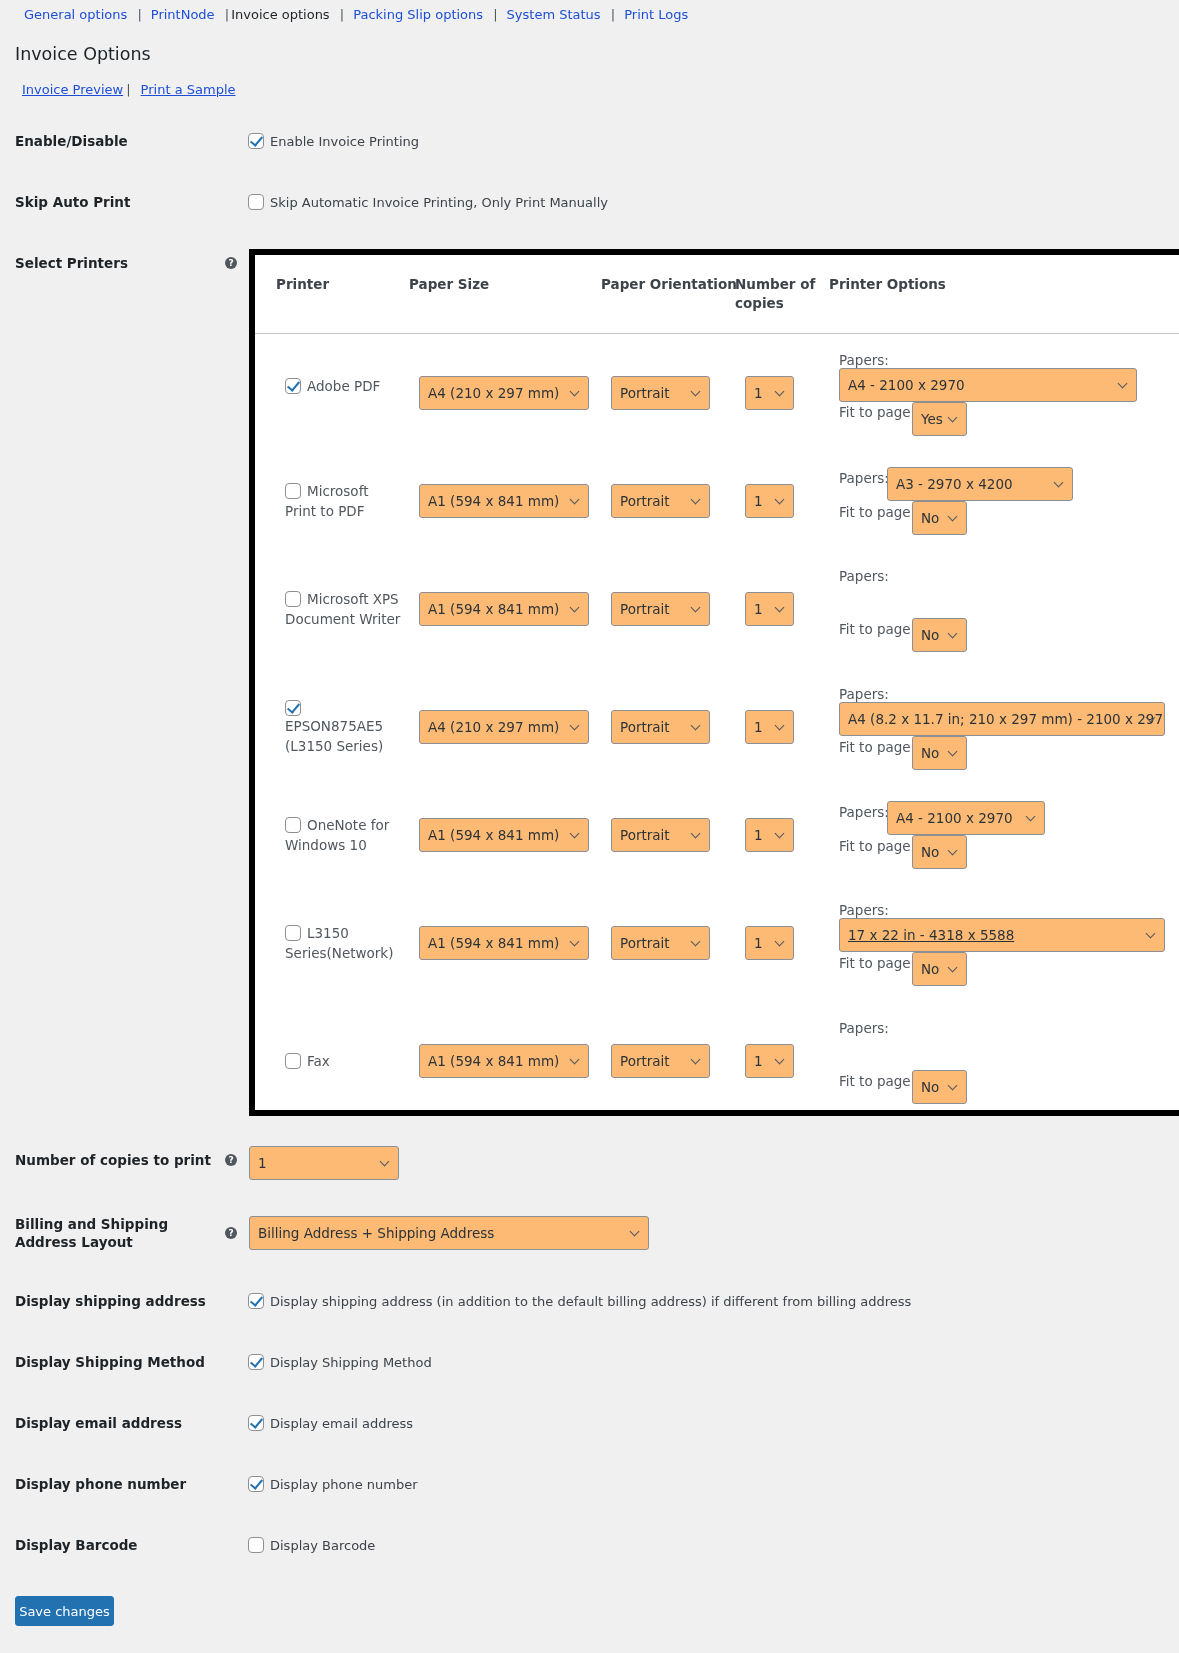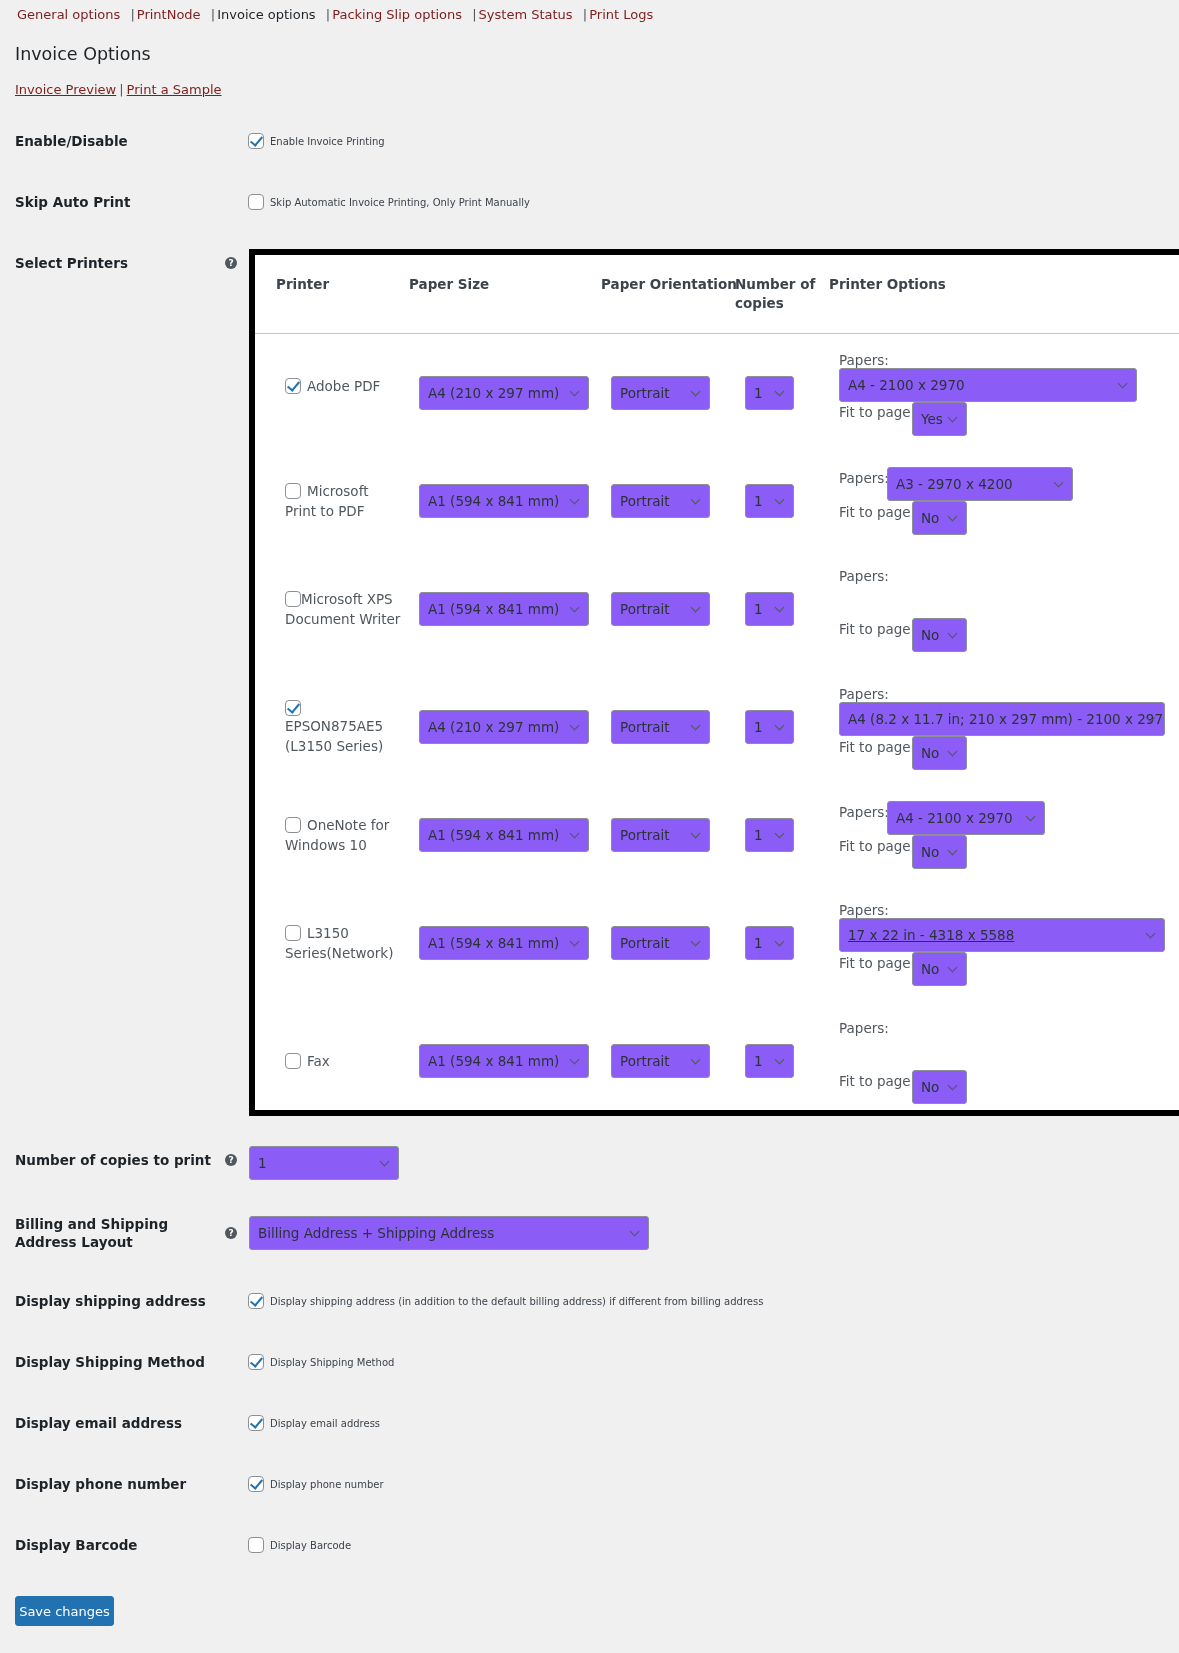--- a/index.html
+++ b/index.html
@@ -1,42 +1,42 @@
 <!DOCTYPE html>
 <html><head>
 <meta charset="utf-8">
 <style>
   * { box-sizing: border-box; margin: 0; padding: 0; }
   html, body { width: 1179px; height: 1653px; background: #f0f0f1; overflow: hidden; }
   body { font-family: "DejaVu Sans", sans-serif; font-size: 13.5px; color: #3c434a; position: relative; }
   .abs { position: absolute; }
-  a { color: #7f1d1d; text-decoration: none; }
+  a { color: #1d4ed8; text-decoration: none; margin-left: 7px; }
 
   .subnav { left: 17px; top: 7px; font-size: 13px; white-space: nowrap; }
   .subnav a, .subnav span.cur { display: inline-block; }
   .subnav .sep { color: #50575e; margin: 0 2px 0 6px; }
   .subnav .cur { color: #1d2327; }
 
   .page-title { left: 15px; top: 44px; font-size: 17.5px; color: #1d2327; font-weight: 500; }
   .links { left: 15px; top: 82px; font-size: 13px; }
   .links a { text-decoration: underline; }
   .links .sep { color: #50575e; margin: 0 3px; }
 
   .row-label { left: 15px; font-size: 13.5px; font-weight: 600; color: #1d2327; line-height: 18px; }
   .help { width: 12px; height: 12px; border-radius: 50%; background: #50575e; color: #fff; font-size: 9px; font-weight: bold; text-align: center; line-height: 12px; }
 
   .cb { width: 16px; height: 16px; border: 1px solid #8c8f94; border-radius: 4px; background: #fff; display: inline-block; vertical-align: middle; position: relative; }
   .cb.checked::after { content: ""; position: absolute; left: 4px; top: 0px; width: 5px; height: 10px; border: solid #2271b1; border-width: 0 2.5px 2.5px 0; transform: rotate(40deg); }
-  .cb-label { font-size: 10px; color: #3c434a; margin-left: 6px; vertical-align: middle; }
+  .cb-label { font-size: 13px; color: #3c434a; margin-left: 6px; vertical-align: middle; }
 
   .printers-box { left: 249px; top: 249px; width: 982px; height: 867px; background: #fff; border: 6px solid #000000; }
   .printers-head-line { left: 0; top: 78px; width: 100%; height: 1px; background: #c3c4c7; }
   .th { font-size: 13.5px; font-weight: 600; color: #3c434a; line-height: 19px; }
 
-  .select { background: #8b5cf6; border: 1px solid #8c8f94; border-radius: 3px; height: 34px; font-size: 13.5px; color: #2c3338; line-height: 32px; padding-left: 8px; white-space: nowrap; overflow: hidden; }
+  .select { background: #fdba74; border: 1px solid #8c8f94; border-radius: 3px; height: 34px; font-size: 13.5px; color: #2c3338; line-height: 32px; padding-left: 8px; white-space: nowrap; overflow: hidden; }
   .select .chev { position: absolute; right: 10px; top: 11px; width: 7px; height: 7px; border: solid #50575e; border-width: 0 1.6px 1.6px 0; transform: rotate(45deg); }
 
   .printer-name { font-size: 13.5px; color: #50575e; line-height: 20px; }
   .small-label { font-size: 13.5px; color: #50575e; }
 
   .save-btn { left: 15px; top: 1596px; width: 99px; height: 30px; background: #2271b1; border-radius: 3px; color: #fff; font-size: 13px; text-align: center; line-height: 30px; border: 1px solid #2271b1; }
 </style>
 </head>
 <body>
 
@@ -92,21 +92,21 @@
   </div>
   <div class="abs select" style="left:164px; top:229px; width:170px;"><span>A1 (594 x 841 mm)</span><span class="chev"></span></div>
   <div class="abs select" style="left:356px; top:229px; width:99px;"><span>Portrait</span><span class="chev"></span></div>
   <div class="abs select" style="left:490px; top:229px; width:49px;"><span>1</span><span class="chev"></span></div>
   <div class="abs small-label" style="left:584px; top:215px;">Papers:</div>
   <div class="abs select" style="left:632px; top:212px; width:186px;"><span>A3 - 2970 x 4200</span><span class="chev"></span></div>
   <div class="abs small-label" style="left:584px; top:249px;">Fit to page:</div>
   <div class="abs select" style="left:657px; top:246px; width:55px;"><span>No</span><span class="chev"></span></div>
 
   <div class="abs" style="left:30px; top:334px; width:125px;">
-    <span class="cb"></span><span class="printer-name" style="vertical-align:middle;">Microsoft XPS Document Writer</span>
+    <span class="cb"></span><span class="printer-name" style="margin-left:6px; vertical-align:middle;">Microsoft XPS Document Writer</span>
   </div>
   <div class="abs select" style="left:164px; top:337px; width:170px;"><span>A1 (594 x 841 mm)</span><span class="chev"></span></div>
   <div class="abs select" style="left:356px; top:337px; width:99px;"><span>Portrait</span><span class="chev"></span></div>
   <div class="abs select" style="left:490px; top:337px; width:49px;"><span>1</span><span class="chev"></span></div>
   <div class="abs small-label" style="left:584px; top:313px;">Papers:</div>
   <div class="abs small-label" style="left:584px; top:366px;">Fit to page:</div>
   <div class="abs select" style="left:657px; top:363px; width:55px;"><span>No</span><span class="chev"></span></div>
 
   <div class="abs" style="left:30px; top:444px; width:110px;">
     <span class="cb checked"></span><br>

